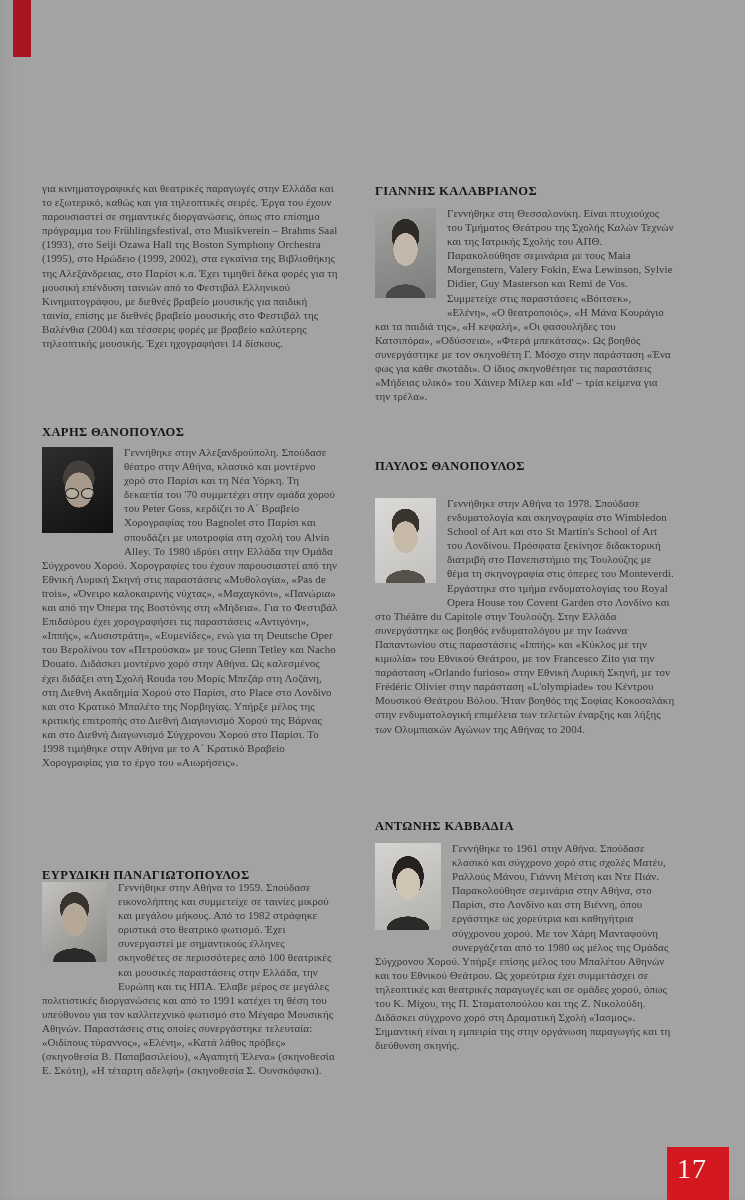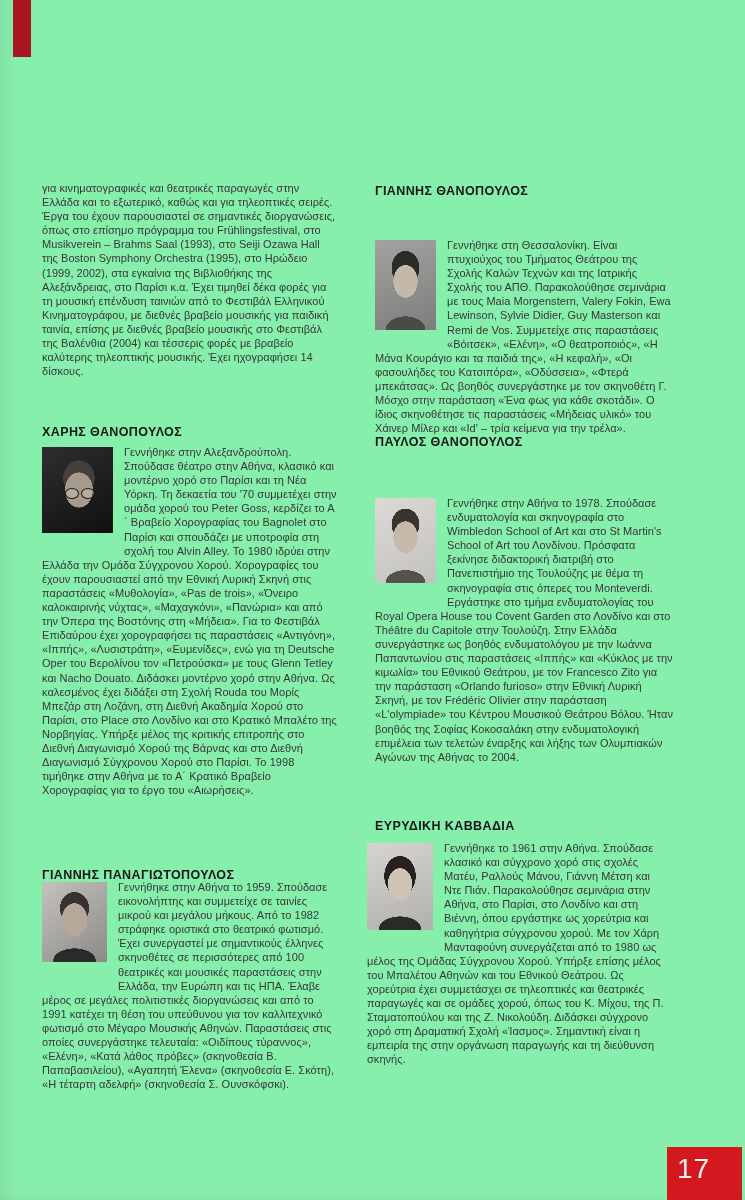--- a/index.html
+++ b/index.html
@@ -3,21 +3,21 @@
 <meta charset="utf-8">
 <style>
   html,body{margin:0;padding:0;}
   body{
     width:745px;height:1200px;
     font-family:"Liberation Sans","DejaVu Sans",sans-serif;
     background:#e9e9e7;
   }
   .page{
     position:relative;width:745px;height:1200px;
-    background:#86efac;overflow:hidden;
+    background:#a3a3a3;overflow:hidden;font-family:Liberation Serif, serif;
   }
   
   .edge-left{
     position:absolute;left:0;top:0;bottom:0;width:18px;
     background:linear-gradient(to right,rgba(110,110,110,0.10),rgba(255,255,255,0));
   }
   .edge-bottom{
     position:absolute;left:0;right:0;bottom:0;height:8px;
     background:linear-gradient(to top,rgba(120,120,120,0.08),rgba(255,255,255,0));
   }
@@ -70,21 +70,21 @@
       radial-gradient(ellipse 23px 26px at 50% 31%, #3a342e 60%, rgba(58,52,46,0) 61%),
       linear-gradient(150deg,#dbdad6,#c2c1bd);}
   .p5{width:66px;height:87px;margin-bottom:11px;
     background:
       radial-gradient(ellipse 30px 18px at 50% 99%, #2c2a28 70%, rgba(44,42,40,0) 71%),
       radial-gradient(ellipse 20px 26px at 50% 47%, #cfc3b4 60%, rgba(207,195,180,0) 61%),
       radial-gradient(ellipse 26px 33px at 50% 38%, #262120 60%, rgba(38,33,32,0) 61%),
       linear-gradient(160deg,#d5d4d0,#b1b0ac);}
 
   .page-number-box{
-    position:absolute;left:667px;top:1147px;width:75px;height:53px;
+    position:absolute;left:667px;top:1147px;width:62px;height:53px;
     background:#d3191f;
   }
   .page-number{
     position:absolute;left:10px;top:8px;
     font-size:28px;line-height:1;color:#f7f4f1;letter-spacing:1px;
   }
 </style>
 </head>
 <body>
 
@@ -96,44 +96,44 @@
 
   <p class="block body-text w-left" style="left:42px;top:181px;">για κινηματογραφικές και θεατρικές παραγωγές στην Ελλάδα και το εξωτερικό, καθώς και για τηλεοπτικές σειρές. Έργα του έχουν παρουσιαστεί σε σημαντικές διοργανώσεις, όπως στο επίσημο πρόγραμμα του Frühlingsfestival, στο Musikverein – Brahms Saal (1993), στο Seiji Ozawa Hall της Boston Symphony Orchestra (1995), στο Ηρώδειο (1999, 2002), στα εγκαίνια της Βιβλιοθήκης της Αλεξάνδρειας, στο Παρίσι κ.α. Έχει τιμηθεί δέκα φορές για τη μουσική επένδυση ταινιών από το Φεστιβάλ Ελληνικού Κινηματογράφου, με διεθνές βραβείο μουσικής για παιδική ταινία, επίσης με διεθνές βραβείο μουσικής στο Φεστιβάλ της Βαλένθια (2004) και τέσσερις φορές με βραβείο καλύτερης τηλεοπτικής μουσικής. Έχει ηχογραφήσει 14 δίσκους.</p>
 
   <h2 class="block heading" style="left:42px;top:425px;">ΧΑΡΗΣ ΘΑΝΟΠΟΥΛΟΣ</h2>
 
   <div class="block w-left" style="left:42px;top:445px;">
     <div class="portrait p1"></div>
     <p class="body-text">Γεννήθηκε στην Αλεξανδρούπολη. Σπούδασε θέατρο στην Αθήνα, κλασικό και μοντέρνο χορό στο Παρίσι και τη Νέα Υόρκη. Τη δεκαετία του '70 συμμετέχει στην ομάδα χορού του Peter Goss, κερδίζει το Α´ Βραβείο Χορογραφίας του Bagnolet στο Παρίσι και σπουδάζει με υποτροφία στη σχολή του Alvin Alley. Το 1980 ιδρύει στην Ελλάδα την Ομάδα Σύγχρονου Χορού. Χορογραφίες του έχουν παρουσιαστεί από την Εθνική Λυρική Σκηνή στις παραστάσεις «Μυθολογία», «Pas de trois», «Όνειρο καλοκαιρινής νύχτας», «Μαχαγκόνι», «Πανώρια» και από την Όπερα της Βοστόνης στη «Μήδεια». Για το Φεστιβάλ Επιδαύρου έχει χορογραφήσει τις παραστάσεις «Αντιγόνη», «Ιππής», «Λυσιστράτη», «Ευμενίδες», ενώ για τη Deutsche Oper του Βερολίνου τον «Πετρούσκα» με τους Glenn Tetley και Nacho Douato. Διδάσκει μοντέρνο χορό στην Αθήνα. Ως καλεσμένος έχει διδάξει στη Σχολή Rouda του Μορίς Μπεζάρ στη Λοζάνη, στη Διεθνή Ακαδημία Χορού στο Παρίσι, στο Place στο Λονδίνο και στο Κρατικό Μπαλέτο της Νορβηγίας. Υπήρξε μέλος της κριτικής επιτροπής στο Διεθνή Διαγωνισμό Χορού της Βάρνας και στο Διεθνή Διαγωνισμό Σύγχρονου Χορού στο Παρίσι. Το 1998 τιμήθηκε στην Αθήνα με το Α´ Κρατικό Βραβείο Χορογραφίας για το έργο του «Αιωρήσεις».</p>
   </div>
 
-  <h2 class="block heading" style="left:42px;top:868px;">ΓΙΑΝΝΗΣ ΠΑΝΑΓΙΩΤΟΠΟΥΛΟΣ</h2>
+  <h2 class="block heading" style="left:42px;top:868px;">ΕΥΡΥΔΙΚΗ ΠΑΝΑΓΙΩΤΟΠΟΥΛΟΣ</h2>
 
   <div class="block w-left" style="left:42px;top:880px;">
     <div class="portrait p2"></div>
     <p class="body-text">Γεννήθηκε στην Αθήνα το 1959. Σπούδασε εικονολήπτης και συμμετείχε σε ταινίες μικρού και μεγάλου μήκους. Από το 1982 στράφηκε οριστικά στο θεατρικό φωτισμό. Έχει συνεργαστεί με σημαντικούς έλληνες σκηνοθέτες σε περισσότερες από 100 θεατρικές και μουσικές παραστάσεις στην Ελλάδα, την Ευρώπη και τις ΗΠΑ. Έλαβε μέρος σε μεγάλες πολιτιστικές διοργανώσεις και από το 1991 κατέχει τη θέση του υπεύθυνου για τον καλλιτεχνικό φωτισμό στο Μέγαρο Μουσικής Αθηνών. Παραστάσεις στις οποίες συνεργάστηκε τελευταία: «Οιδίπους τύραννος», «Ελένη», «Κατά λάθος πρόβες» (σκηνοθεσία Β. Παπαβασιλείου), «Αγαπητή Έλενα» (σκηνοθεσία Ε. Σκότη), «Η τέταρτη αδελφή» (σκηνοθεσία Σ. Ουνσκόφσκι).</p>
   </div>
 
-  <h2 class="block heading" style="left:375px;top:184px;">ΓΙΑΝΝΗΣ ΘΑΝΟΠΟΥΛΟΣ</h2>
+  <h2 class="block heading" style="left:375px;top:184px;">ΓΙΑΝΝΗΣ ΚΑΛΑΒΡΙΑΝΟΣ</h2>
 
-  <div class="block w-right" style="left:375px;top:206px;margin-top:32px;">
+  <div class="block w-right" style="left:375px;top:206px;">
     <div class="portrait p3"></div>
     <p class="body-text">Γεννήθηκε στη Θεσσαλονίκη. Είναι πτυχιούχος του Τμήματος Θεάτρου της Σχολής Καλών Τεχνών και της Ιατρικής Σχολής του ΑΠΘ. Παρακολούθησε σεμινάρια με τους Maia Morgenstern, Valery Fokin, Ewa Lewinson, Sylvie Didier, Guy Masterson και Remi de Vos. Συμμετείχε στις παραστάσεις «Βόιτσεκ», «Ελένη», «Ο θεατροποιός», «Η Μάνα Κουράγιο και τα παιδιά της», «Η κεφαλή», «Οι φασουλήδες του Κατσιπόρα», «Οδύσσεια», «Φτερά μπεκάτσας». Ως βοηθός συνεργάστηκε με τον σκηνοθέτη Γ. Μόσχο στην παράσταση «Ένα φως για κάθε σκοτάδι». Ο ίδιος σκηνοθέτησε τις παραστάσεις «Μήδειας υλικό» του Χάινερ Μίλερ και «Id' – τρία κείμενα για την τρέλα».</p>
   </div>
 
-  <h2 class="block heading" style="left:375px;top:435px;">ΠΑΥΛΟΣ ΘΑΝΟΠΟΥΛΟΣ</h2>
+  <h2 class="block heading" style="left:375px;top:459px;">ΠΑΥΛΟΣ ΘΑΝΟΠΟΥΛΟΣ</h2>
 
   <div class="block w-right" style="left:375px;top:496px;">
     <div class="portrait p4"></div>
     <p class="body-text">Γεννήθηκε στην Αθήνα το 1978. Σπούδασε ενδυματολογία και σκηνογραφία στο Wimbledon School of Art και στο St Martin's School of Art του Λονδίνου. Πρόσφατα ξεκίνησε διδακτορική διατριβή στο Πανεπιστήμιο της Τουλούζης με θέμα τη σκηνογραφία στις όπερες του Monteverdi. Εργάστηκε στο τμήμα ενδυματολογίας του Royal Opera House του Covent Garden στο Λονδίνο και στο Théâtre du Capitole στην Τουλούζη. Στην Ελλάδα συνεργάστηκε ως βοηθός ενδυματολόγου με την Ιωάννα Παπαντωνίου στις παραστάσεις «Ιππής» και «Κύκλος με την κιμωλία» του Εθνικού Θεάτρου, με τον Francesco Zito για την παράσταση «Orlando furioso» στην Εθνική Λυρική Σκηνή, με τον Frédéric Olivier στην παράσταση «L'olympiade» του Κέντρου Μουσικού Θεάτρου Βόλου. Ήταν βοηθός της Σοφίας Κοκοσαλάκη στην ενδυματολογική επιμέλεια των τελετών έναρξης και λήξης των Ολυμπιακών Αγώνων της Αθήνας το 2004.</p>
   </div>
 
-  <h2 class="block heading" style="left:375px;top:819px;">ΕΥΡΥΔΙΚΗ ΚΑΒΒΑΔΙΑ</h2>
+  <h2 class="block heading" style="left:375px;top:819px;">ΑΝΤΩΝΗΣ ΚΑΒΒΑΔΙΑ</h2>
 
-  <div class="block w-right" style="left:367px;top:841px;">
+  <div class="block w-right" style="left:375px;top:841px;">
     <div class="portrait p5"></div>
     <p class="body-text">Γεννήθηκε το 1961 στην Αθήνα. Σπούδασε κλασικό και σύγχρονο χορό στις σχολές Ματέυ, Ραλλούς Μάνου, Γιάννη Μέτση και Ντε Πιάν. Παρακολούθησε σεμινάρια στην Αθήνα, στο Παρίσι, στο Λονδίνο και στη Βιέννη, όπου εργάστηκε ως χορεύτρια και καθηγήτρια σύγχρονου χορού. Με τον Χάρη Μανταφούνη συνεργάζεται από το 1980 ως μέλος της Ομάδας Σύγχρονου Χορού. Υπήρξε επίσης μέλος του Μπαλέτου Αθηνών και του Εθνικού Θεάτρου. Ως χορεύτρια έχει συμμετάσχει σε τηλεοπτικές και θεατρικές παραγωγές και σε ομάδες χορού, όπως του Κ. Μίχου, της Π. Σταματοπούλου και της Ζ. Νικολούδη. Διδάσκει σύγχρονο χορό στη Δραματική Σχολή «Ίασμος». Σημαντική είναι η εμπειρία της στην οργάνωση παραγωγής και τη διεύθυνση σκηνής.</p>
   </div>
 
   <div class="page-number-box">
     <span class="page-number">17</span>
   </div>
 
 </div>
 

